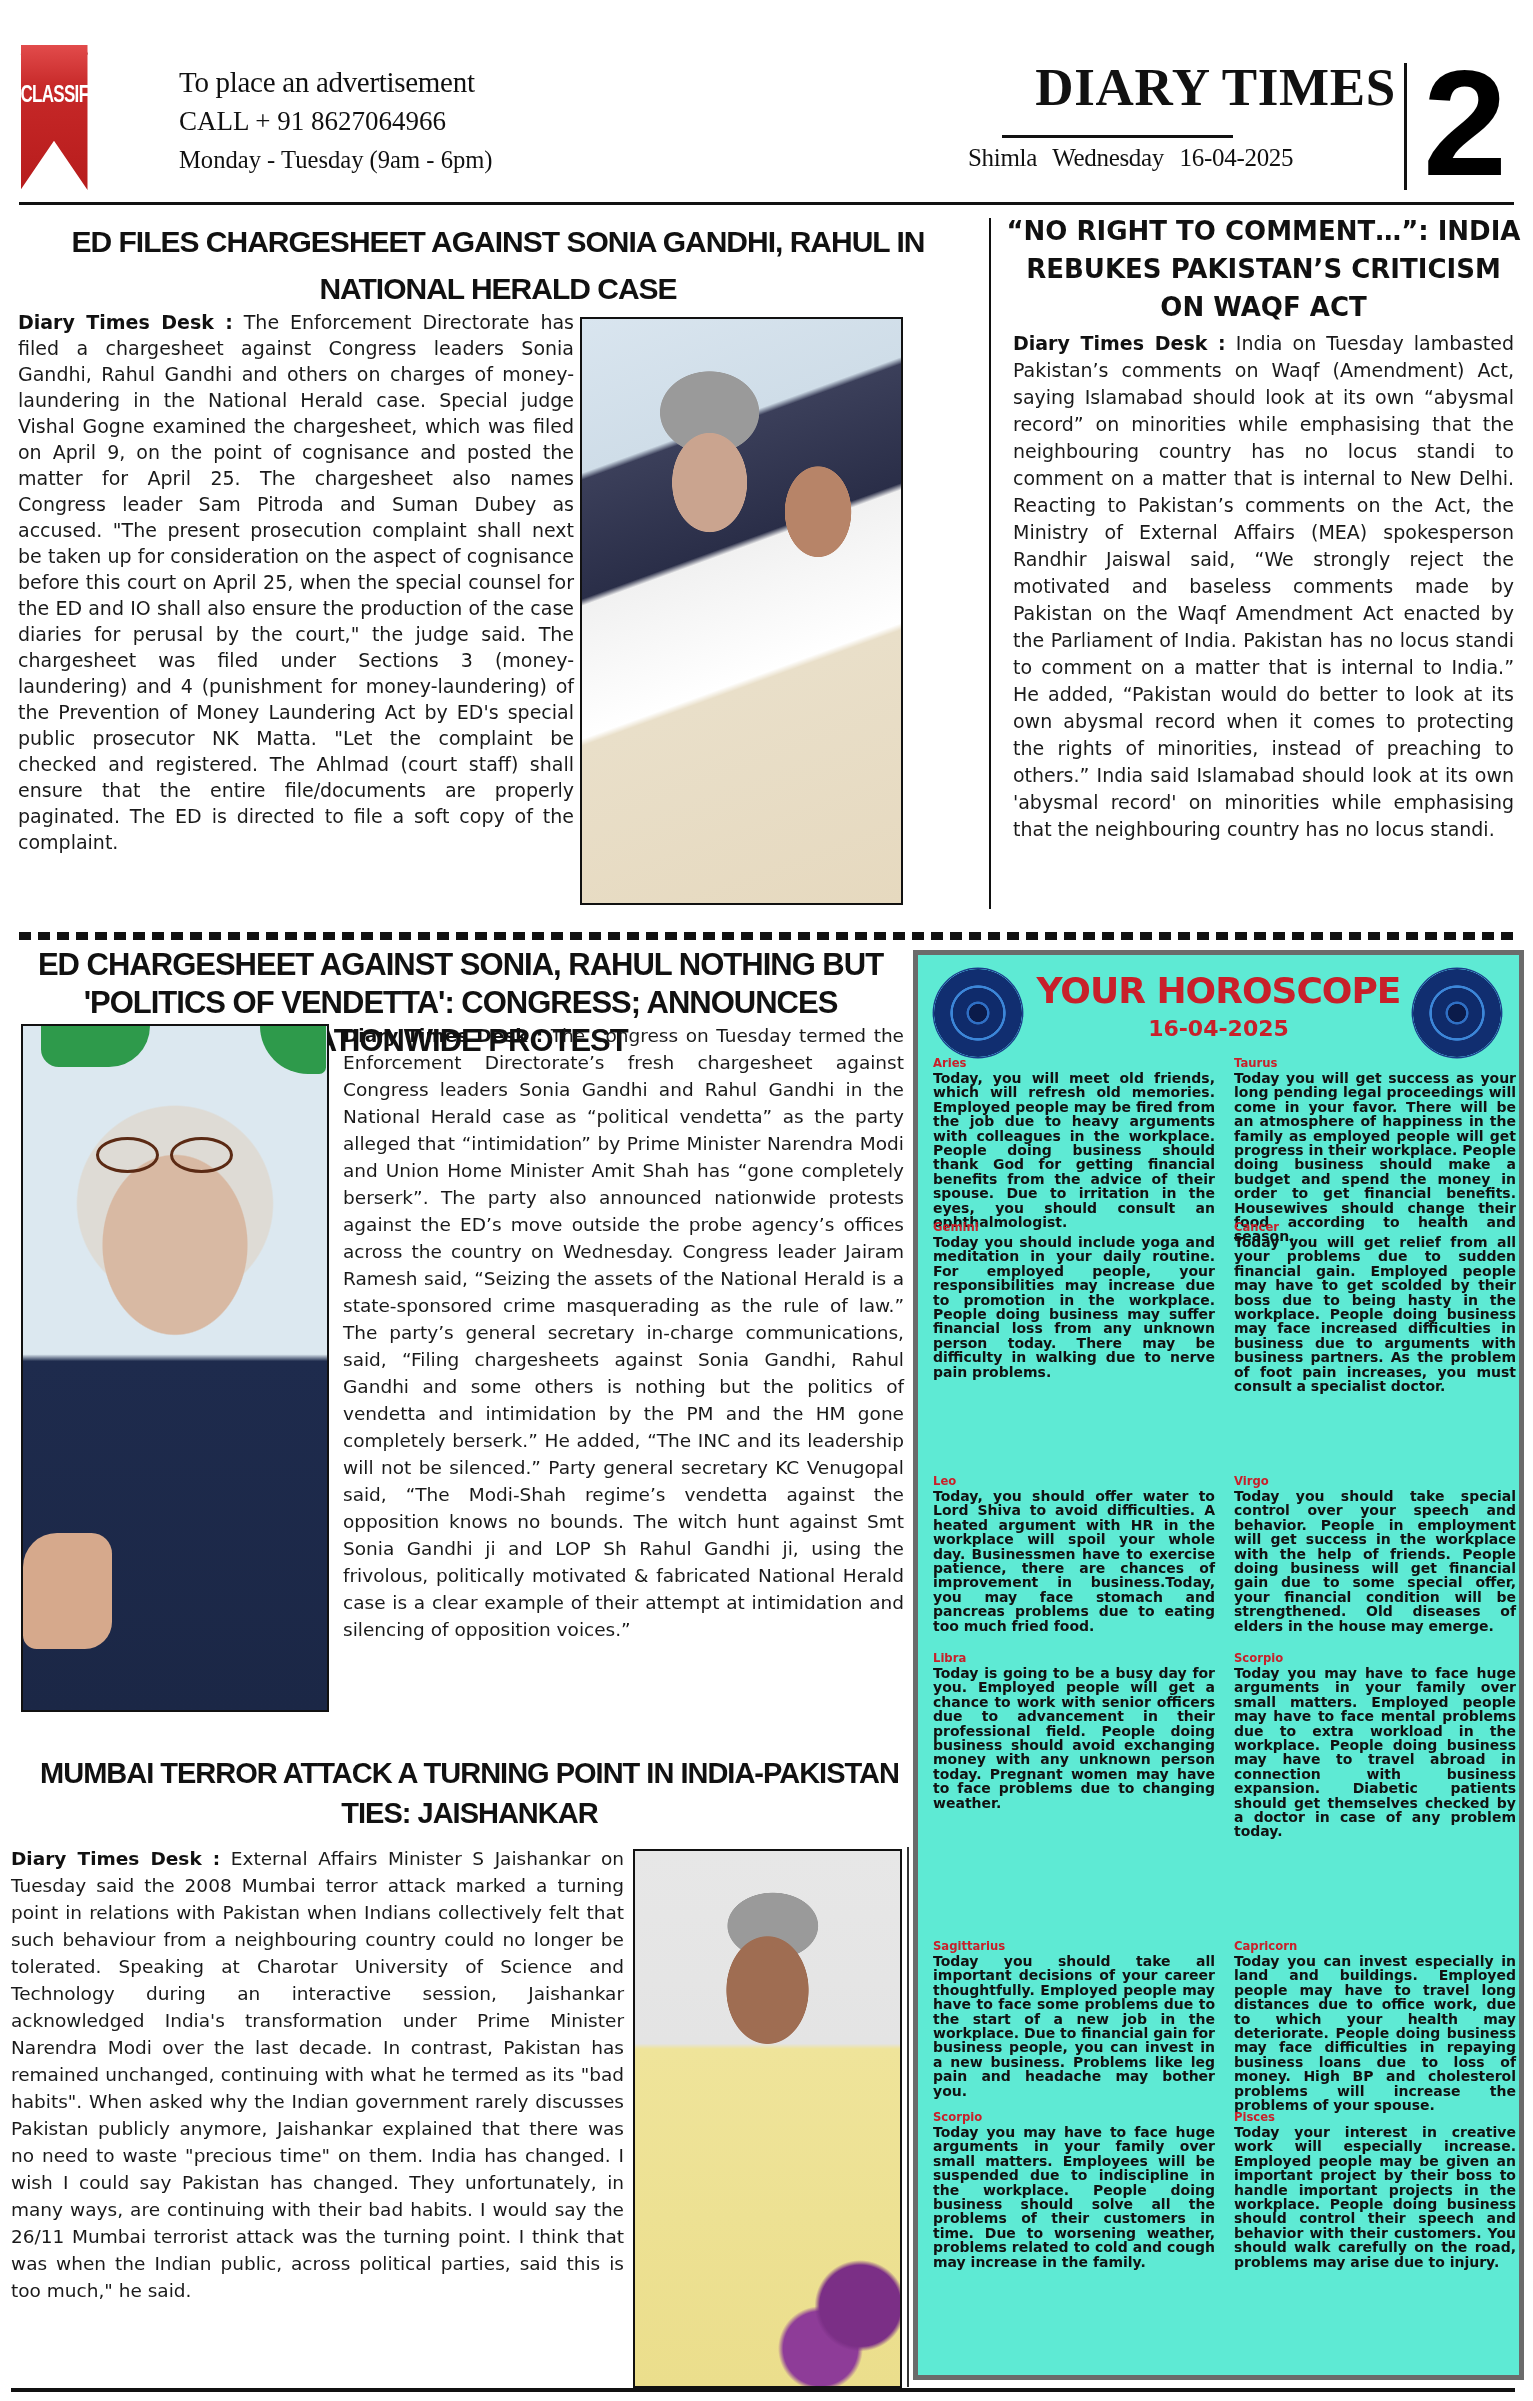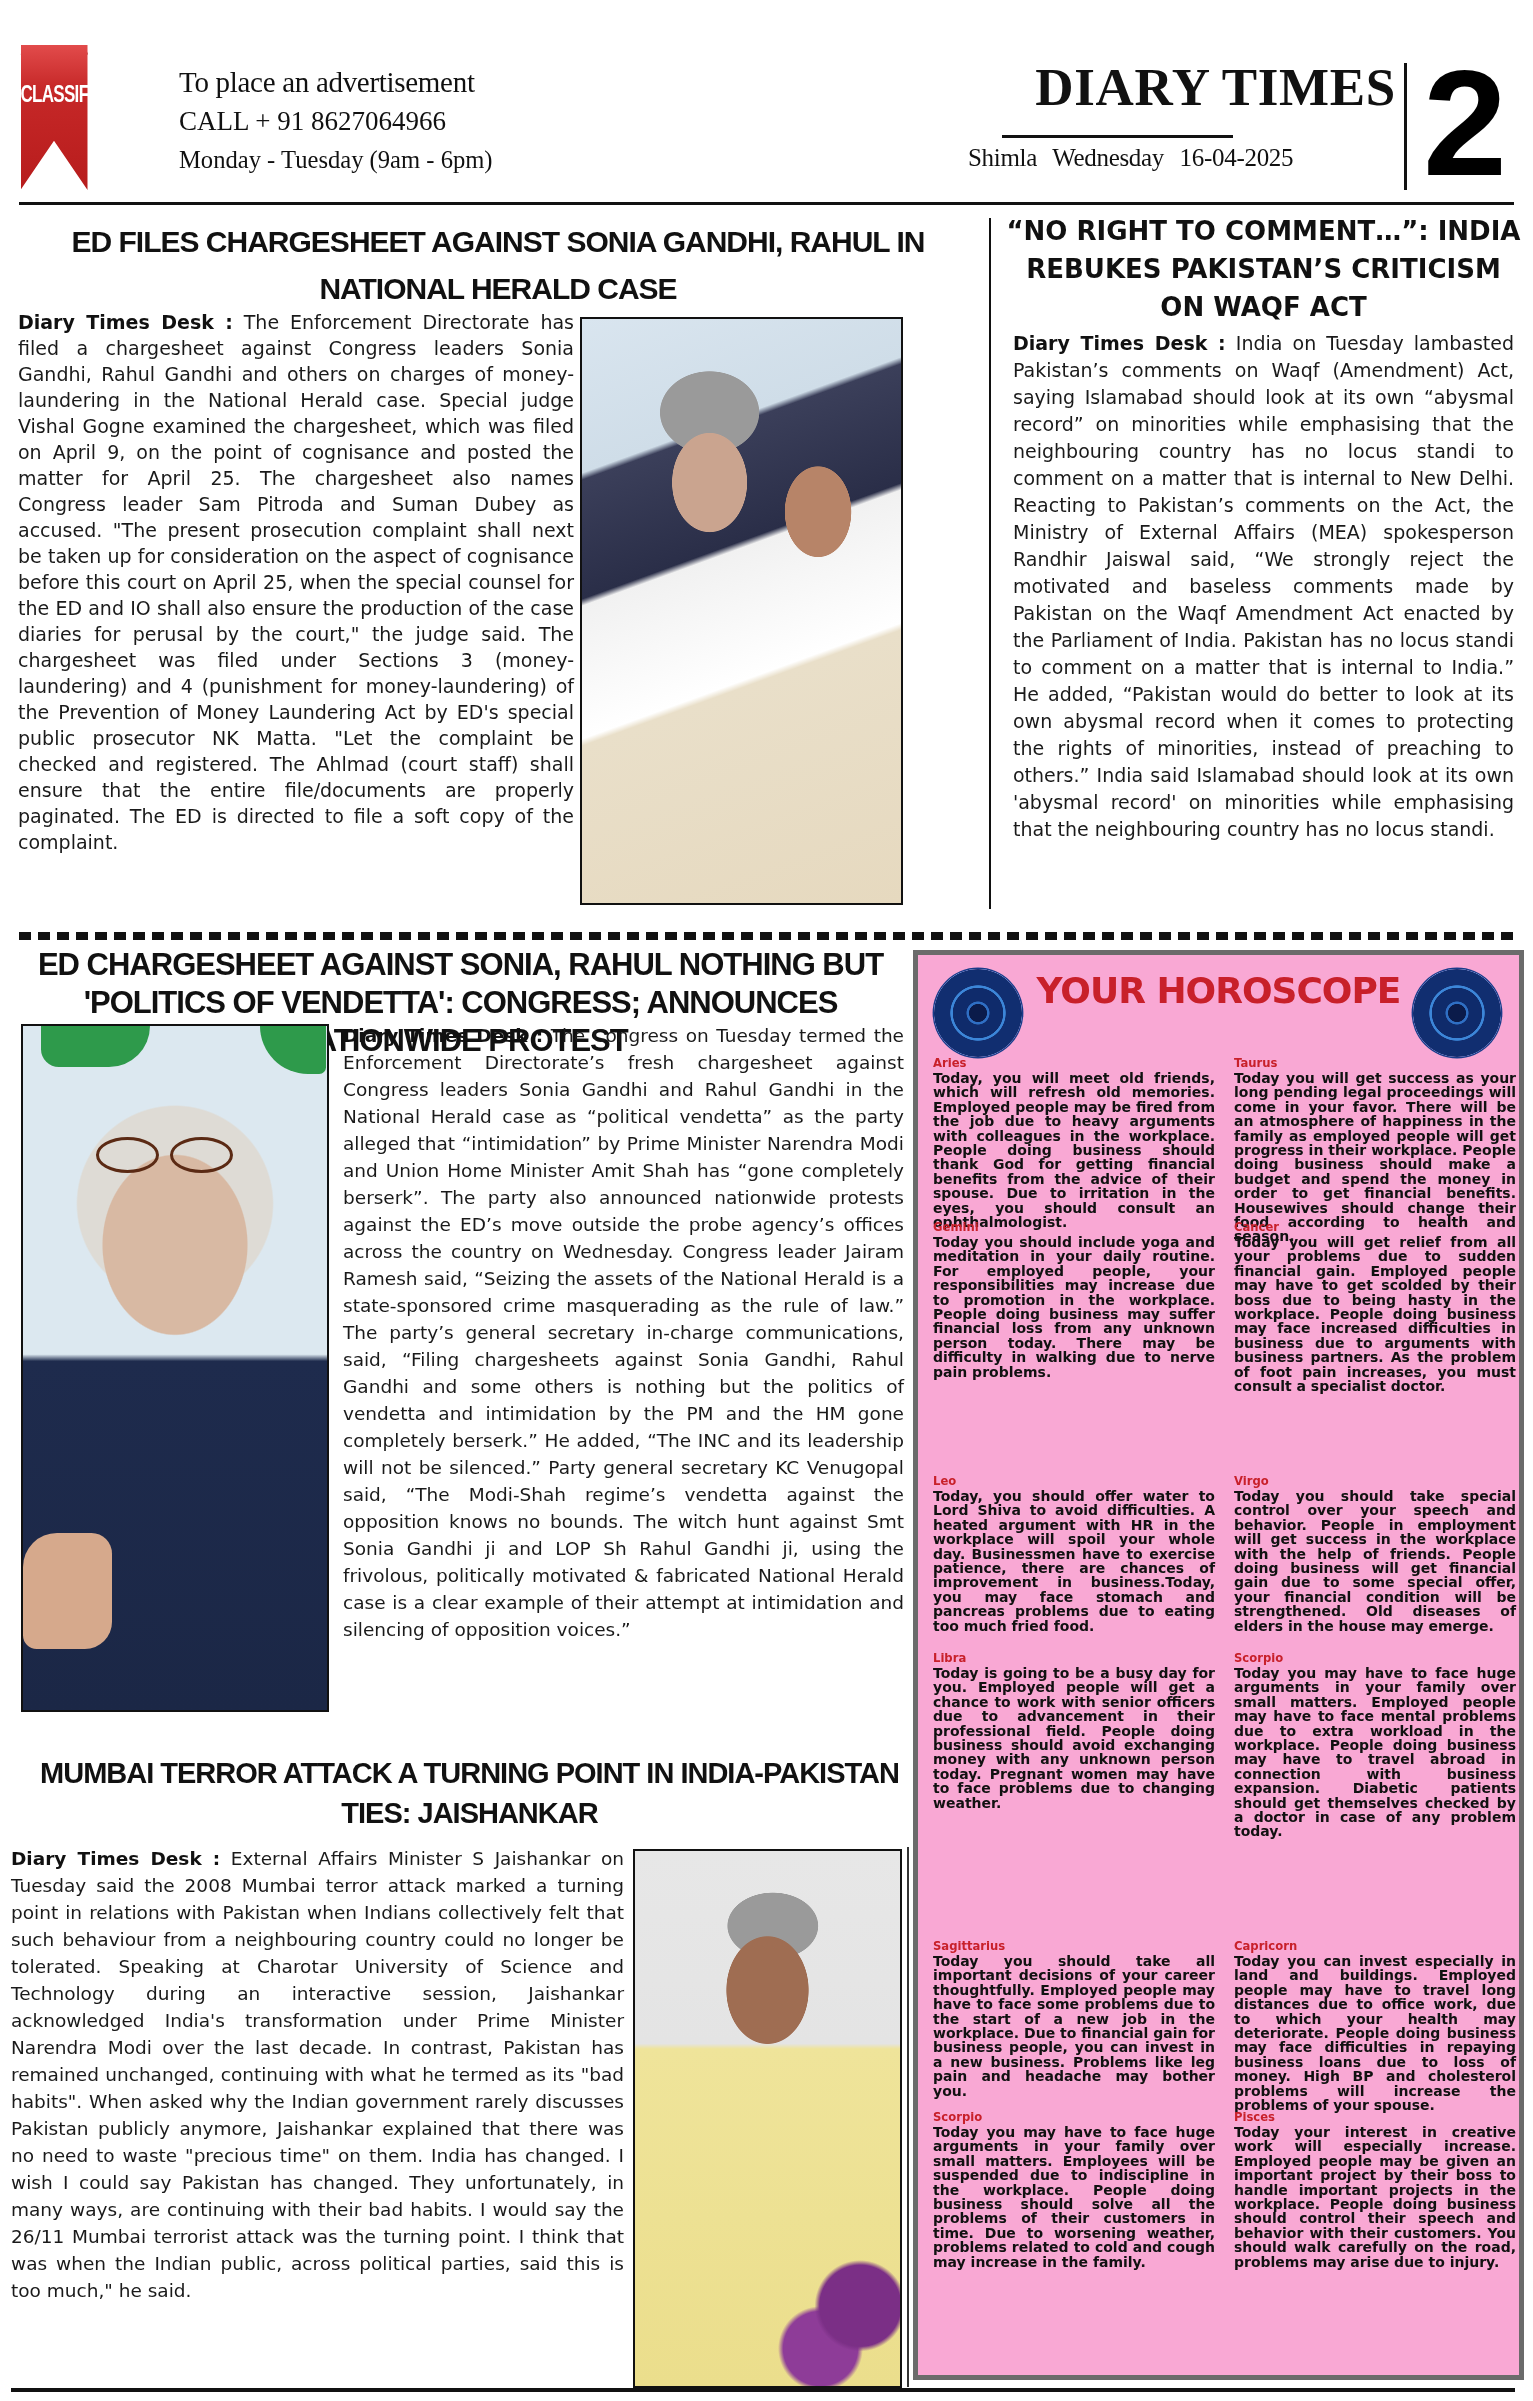--- a/index.html
+++ b/index.html
@@ -93,21 +93,21 @@
       radial-gradient(ellipse 75px 55px at 52% 14%, #9a9a9a 0 60%, transparent 61%),
       radial-gradient(circle at 85% 85%, #7b2f86 0 8%, transparent 9%),
       radial-gradient(circle at 70% 93%, #8e3c98 0 7%, transparent 8%),
       linear-gradient(180deg, #e7e7e7 0%, #e4e4e4 36%, #efe49a 37%, #ebde8c 100%);
   }
   .bottom-rule-l { left: 11px; top: 2388px; width: 903px; height: 4.1px; background:#111; }
   .vrule-bottom { left: 907px; top: 1847px; width: 2.1px; height: 540px; background:#333; }
 
   
   .horo { left: 913px; top: 950px; width: 611px; height: 1430px;
-    background: #f9a8d4; border: 5.5px solid #6b6b6b; border-top-width: 5.5px; }
+    background: #5eead4; border: 5.5px solid #6b6b6b; border-top-width: 5.5px; }
   .zodiac {
     position: absolute; width: 88px; height: 88px; border-radius: 50%;
     background:
       radial-gradient(circle, #0b1b4a 0 14%, #2f6fc4 15% 18%, #0f2b6b 19% 40%, #3c86d8 41% 44%, #112e70 45% 70%, #4aa3f0 71% 73%, #0a1f56 74% 96%, #6bb5f5 97% 100%);
     box-shadow: 0 0 0 1.4px #1a3c8a;
   }
   .zodiac-l { left: 16.4px; top: 13.7px; }
   .zodiac-r { right: 18px; top: 13.7px; }
   .horo-title { position:absolute; left: 0; top: 13.7px; width: 100%; text-align:center;
     font-family:"DejaVu Sans", sans-serif; font-weight:bold; color:#c8202a; font-size: 36px; letter-spacing:-1px; line-height:44px; }
@@ -165,20 +165,21 @@
 <h2 class="abs headline a4-head">MUMBAI TERROR ATTACK A TURNING POINT IN INDIA-PAKISTAN TIES: JAISHANKAR</h2>
 <p class="abs body-text a4-body"><span class="lead">Diary Times Desk :</span> <span>External Affairs Minister S Jaishankar on Tuesday said the 2008 Mumbai terror attack marked a turning point in relations with Pakistan when Indians collectively felt that such behaviour from a neighbouring country could no longer be tolerated. Speaking at Charotar University of Science and Technology during an interactive session, Jaishankar acknowledged India's transformation under Prime Minister Narendra Modi over the last decade. In contrast, Pakistan has remained unchanged, continuing with what he termed as its "bad habits". When asked why the Indian government rarely discusses Pakistan publicly anymore, Jaishankar explained that there was no need to waste "precious time" on them. India has changed. I wish I could say Pakistan has changed. They unfortunately, in many ways, are continuing with their bad habits. I would say the 26/11 Mumbai terrorist attack was the turning point. I think that was when the Indian public, across political parties, said this is too much," he said.</span></p>
 <div class="abs photo a4-photo"></div>
 <div class="abs vrule-bottom"></div>
 <div class="abs bottom-rule-l"></div>
 
 <div class="abs horo">
   <div class="zodiac zodiac-l"></div>
   <div class="zodiac zodiac-r"></div>
   <div class="horo-title">YOUR HOROSCOPE</div>
+  <div class="horo-date">16-04-2025</div>
 
   <div class="sign col-l" style="top:101px">
     <div class="sign-name">Aries</div>
     <div class="sign-text">Today, you will meet old friends, which will refresh old memories. Employed people may be fired from the job due to heavy arguments with colleagues in the workplace. People doing business should thank God for getting financial benefits from the advice of their spouse. Due to irritation in the eyes, you should consult an ophthalmologist.</div>
   </div>
   <div class="sign col-r" style="top:101px">
     <div class="sign-name">Taurus</div>
     <div class="sign-text">Today you will get success as your long pending legal proceedings will come in your favor. There will be an atmosphere of happiness in the family as employed people will get progress in their workplace. People doing business should make a budget and spend the money in order to get financial benefits. Housewives should change their food according to health and season.</div>
   </div>
   <div class="sign col-l" style="top:265px">

